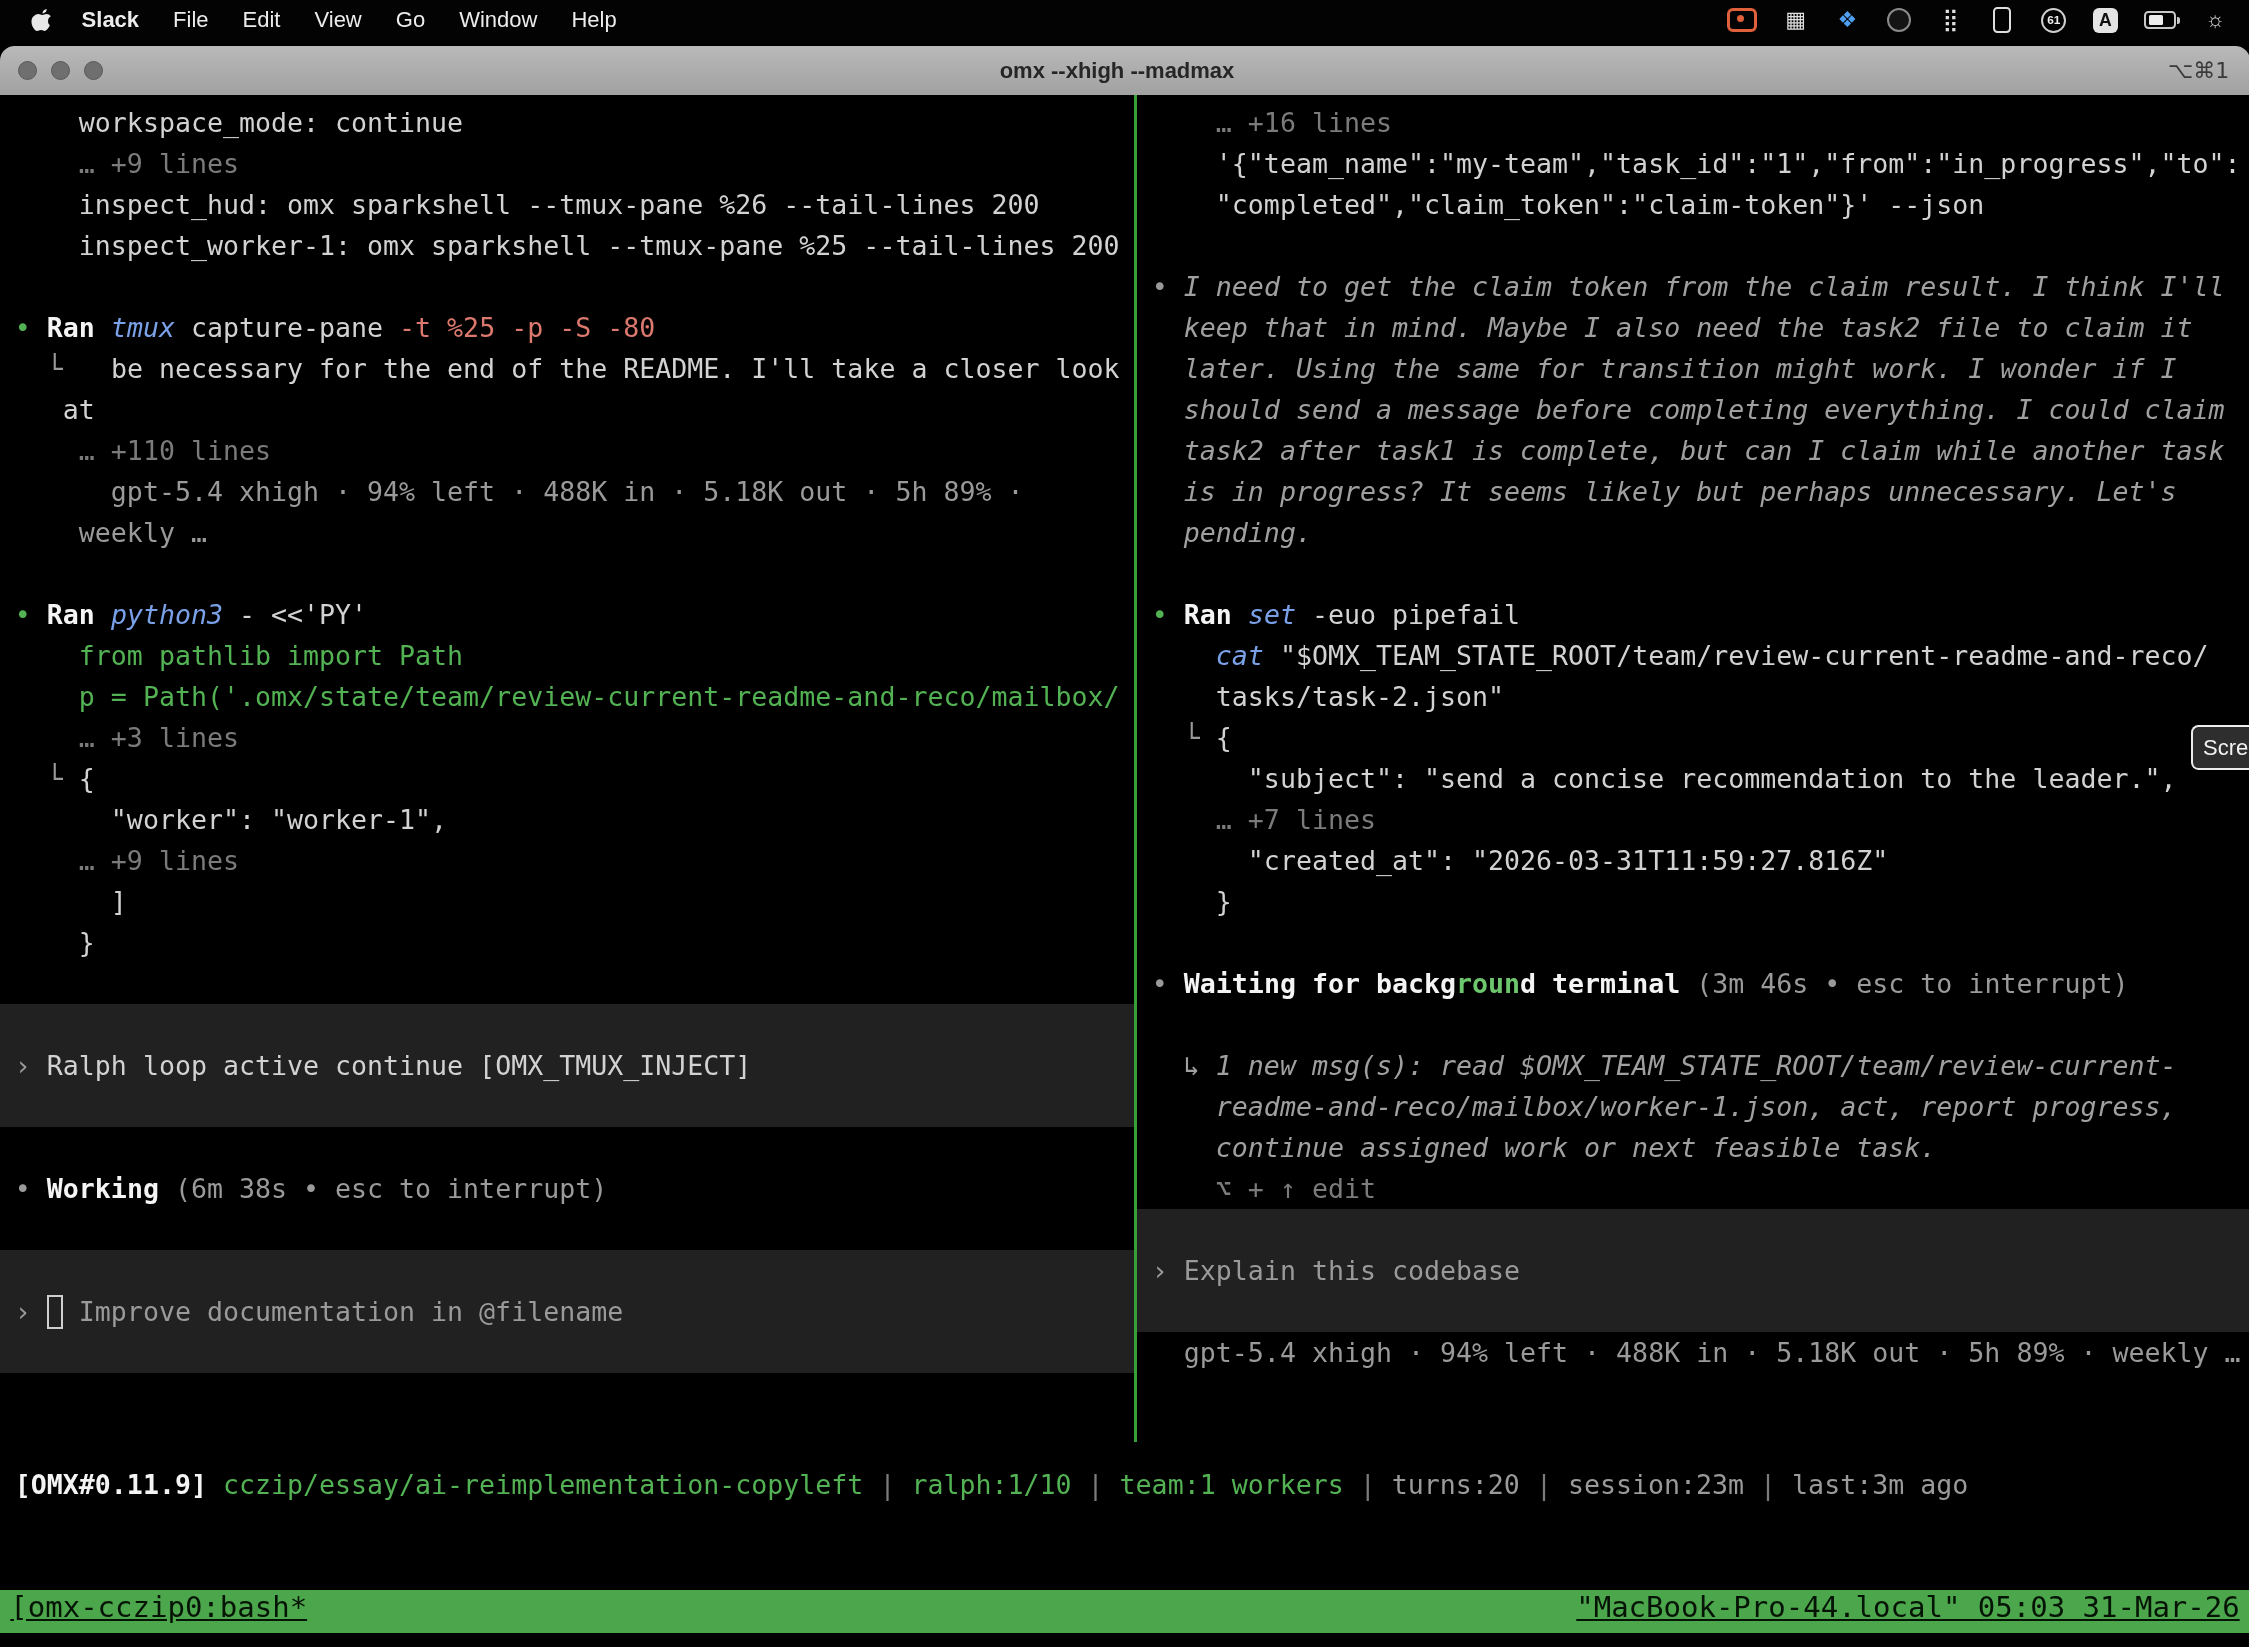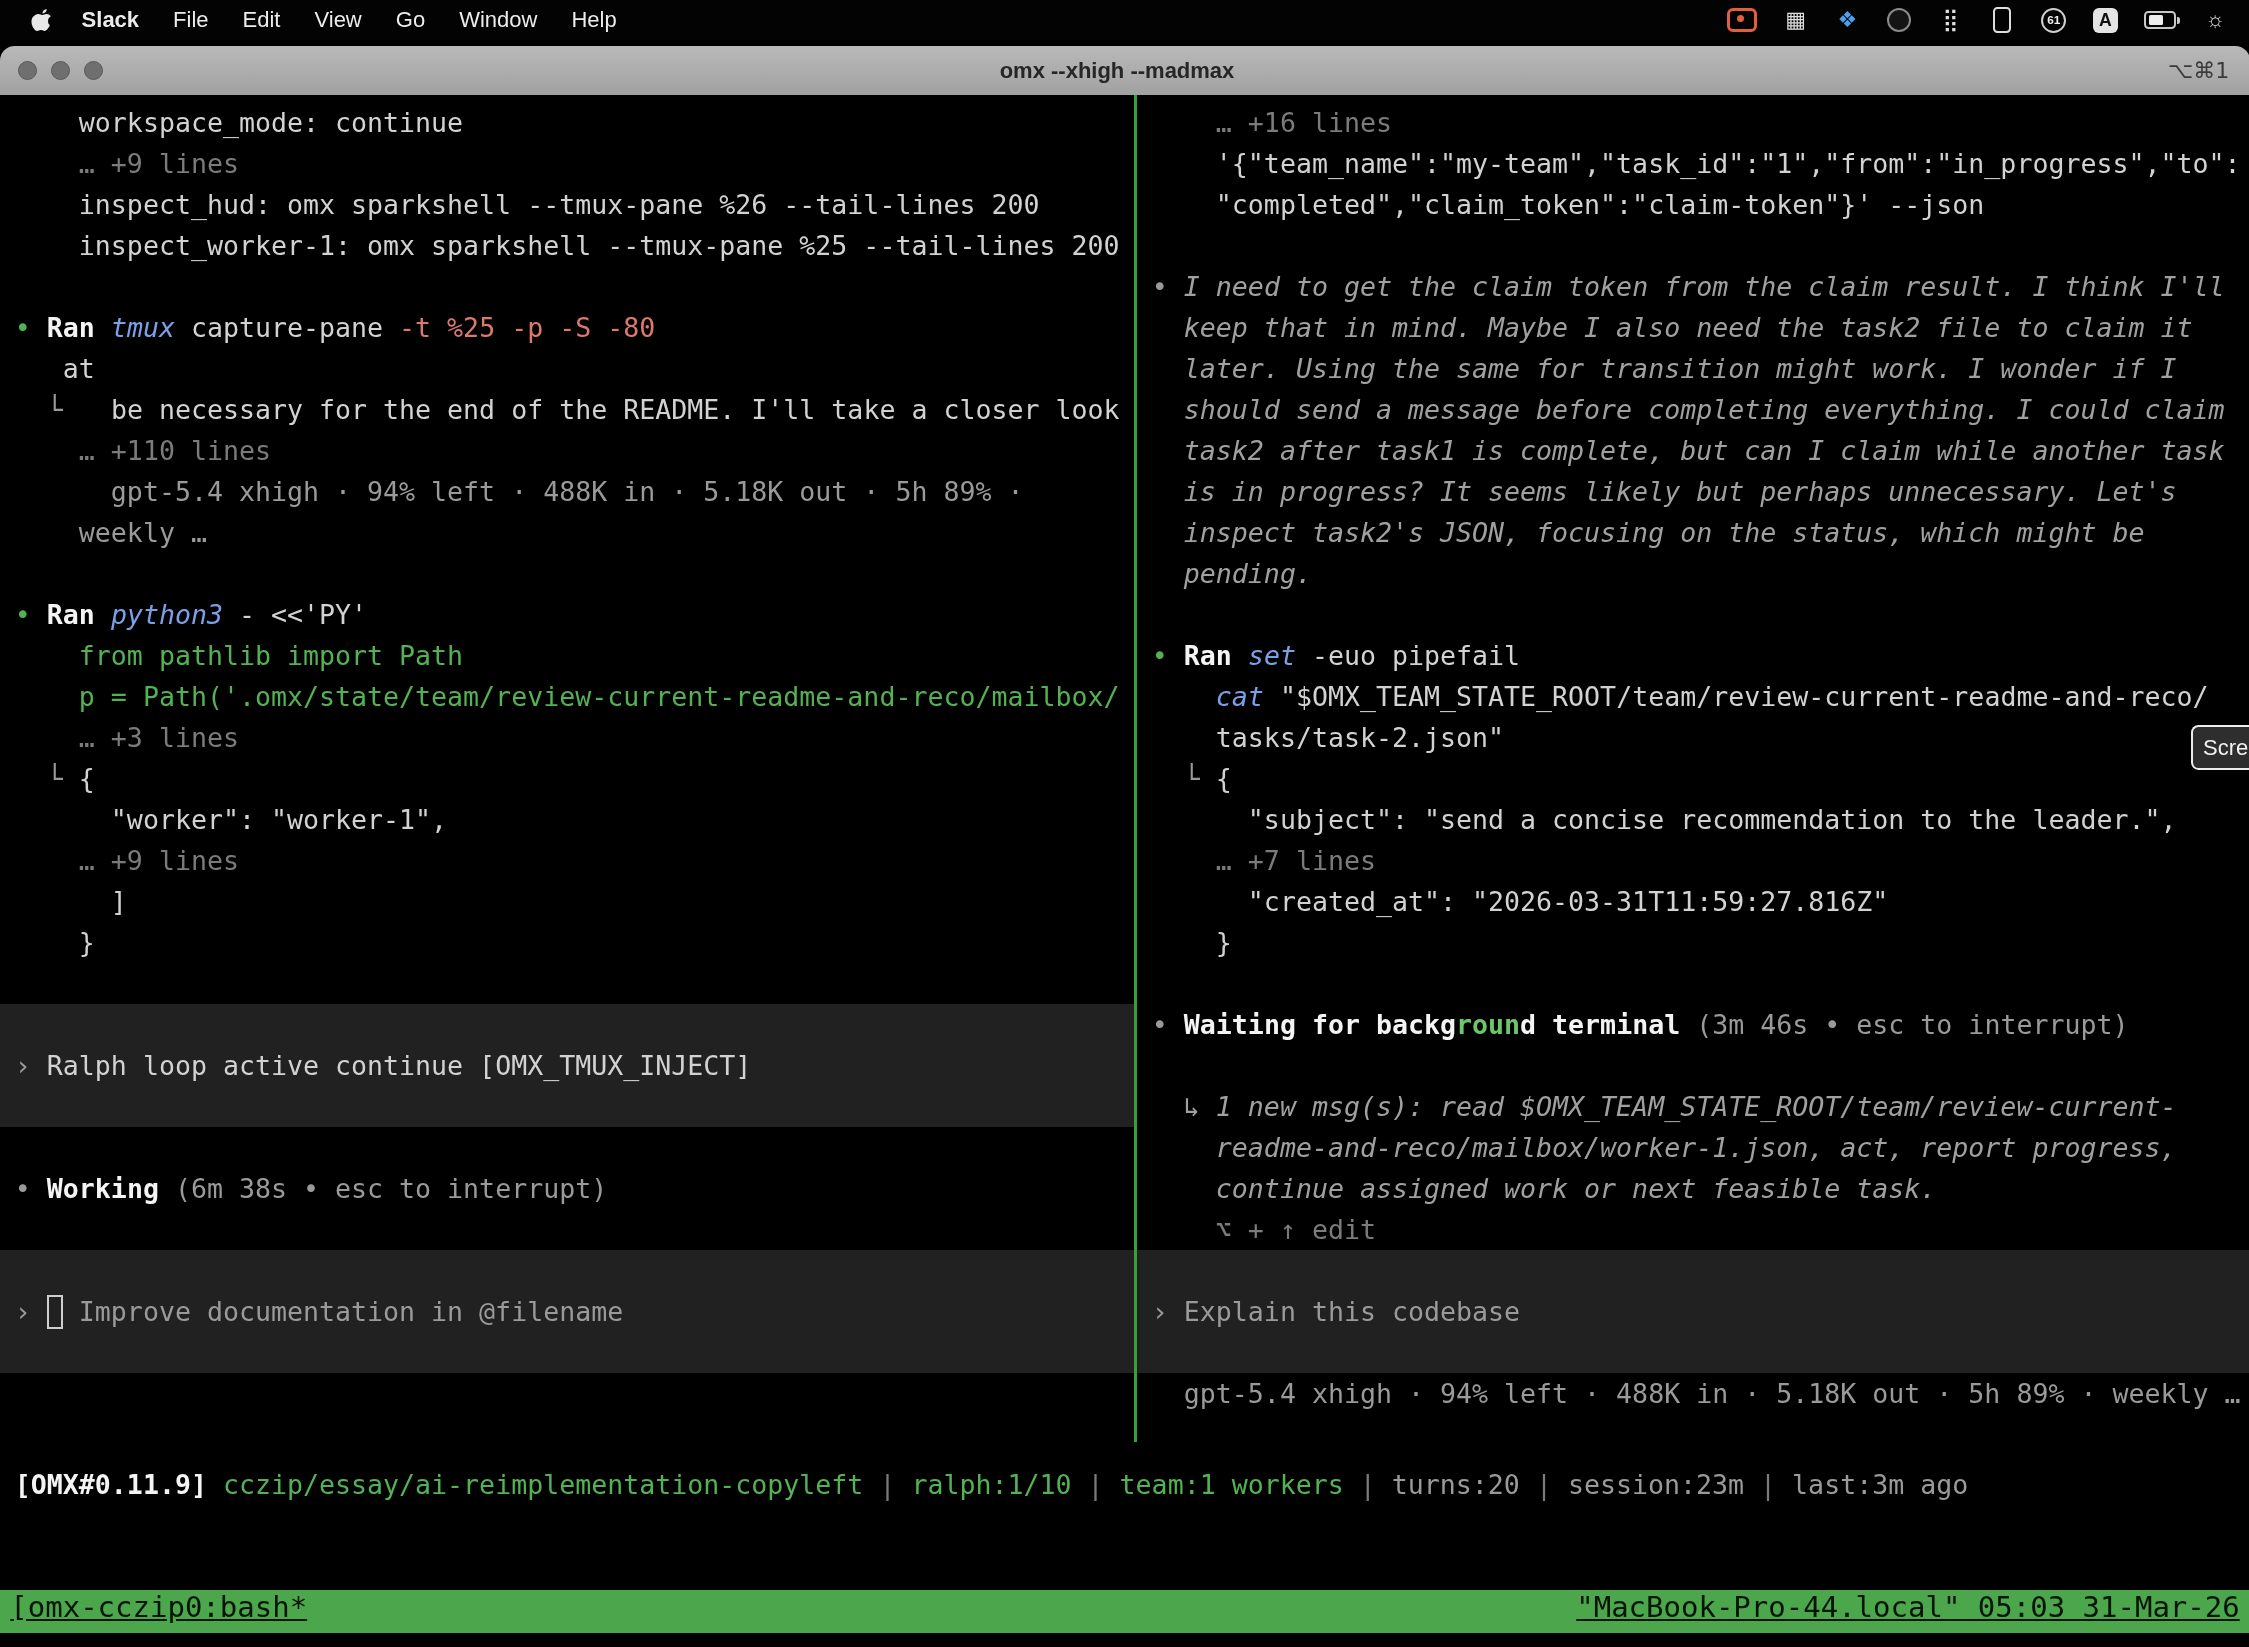--- a/index.html
+++ b/index.html
@@ -124,22 +124,22 @@
   </div>
   <div class="terminal">
     <div class="panes">
       <div class="pane pane-left" id="pane-left">
           <div class="tl"><span class="sg-w">    workspace_mode: continue</span></div>
           <div class="tl"><span class="sg-d">    … +9 lines</span></div>
           <div class="tl"><span class="sg-w">    inspect_hud: omx sparkshell --tmux-pane %26 --tail-lines 200</span></div>
           <div class="tl"><span class="sg-w">    inspect_worker-1: omx sparkshell --tmux-pane %25 --tail-lines 200</span></div>
           <div class="tl"></div>
           <div class="tl"><span class="sg-gr">• </span><span class="sg-b">Ran </span><span class="sg-bl">tmux</span><span class="sg-w"> capture-pane </span><span class="sg-rd">-t %25 -p -S -80</span></div>
+          <div class="tl"><span class="sg-g">  └   </span><span class="sg-w">be necessary for the end of the README. I'll take a closer look</span></div>
           <div class="tl"><span class="sg-w">   at</span></div>
-          <div class="tl"><span class="sg-g">  └   </span><span class="sg-w">be necessary for the end of the README. I'll take a closer look</span></div>
           <div class="tl"><span class="sg-d">    … +110 lines</span></div>
           <div class="tl"><span class="sg-g">      gpt-5.4 xhigh · 94% left · 488K in · 5.18K out · 5h 89% ·</span></div>
           <div class="tl"><span class="sg-g">    weekly …</span></div>
           <div class="tl"></div>
           <div class="tl"><span class="sg-gr">• </span><span class="sg-b">Ran </span><span class="sg-bl">python3</span><span class="sg-w"> - &lt;&lt;'PY'</span></div>
           <div class="tl"><span class="sg-gr">    from pathlib import Path</span></div>
           <div class="tl"><span class="sg-gr">    p = Path('.omx/state/team/review-current-readme-and-reco/mailbox/</span></div>
           <div class="tl"><span class="sg-d">    … +3 lines</span></div>
           <div class="tl"><span class="sg-g">  └ </span><span class="sg-w">{</span></div>
           <div class="tl"><span class="sg-w">      "worker": "worker-1",</span></div>
@@ -162,21 +162,20 @@
           <div class="tl"><span class="sg-d">    … +16 lines</span></div>
           <div class="tl"><span class="sg-w">    '{"team_name":"my-team","task_id":"1","from":"in_progress","to":</span></div>
           <div class="tl"><span class="sg-w">    "completed","claim_token":"claim-token"}' --json</span></div>
           <div class="tl"></div>
           <div class="tl"><span class="sg-g">• </span><span class="sg-gi">I need to get the claim token from the claim result. I think I'll</span></div>
           <div class="tl"><span class="sg-gi">  keep that in mind. Maybe I also need the task2 file to claim it</span></div>
           <div class="tl"><span class="sg-gi">  later. Using the same for transition might work. I wonder if I</span></div>
           <div class="tl"><span class="sg-gi">  should send a message before completing everything. I could claim</span></div>
           <div class="tl"><span class="sg-gi">  task2 after task1 is complete, but can I claim while another task</span></div>
           <div class="tl"><span class="sg-gi">  is in progress? It seems likely but perhaps unnecessary. Let's</span></div>
-          <div class="tl"><span class="sg-gi">  inspect task2's JSON, focusing on the status, which might be</span></div>
           <div class="tl"><span class="sg-gi">  pending.</span></div>
           <div class="tl"></div>
           <div class="tl"><span class="sg-gr">• </span><span class="sg-b">Ran </span><span class="sg-bl">set</span><span class="sg-w"> -euo pipefail</span></div>
           <div class="tl"><span class="sg-w">    </span><span class="sg-bl">cat</span><span class="sg-w"> "$OMX_TEAM_STATE_ROOT/team/review-current-readme-and-reco/</span></div>
           <div class="tl"><span class="sg-w">    tasks/task-2.json"</span></div>
           <div class="tl"><span class="sg-g">  └ </span><span class="sg-w">{</span></div>
           <div class="tl"><span class="sg-w">      "subject": "send a concise recommendation to the leader.",</span></div>
           <div class="tl"><span class="sg-d">    … +7 lines</span></div>
           <div class="tl"><span class="sg-w">      "created_at": "2026-03-31T11:59:27.816Z"</span></div>
           <div class="tl"><span class="sg-w">    }</span></div>

